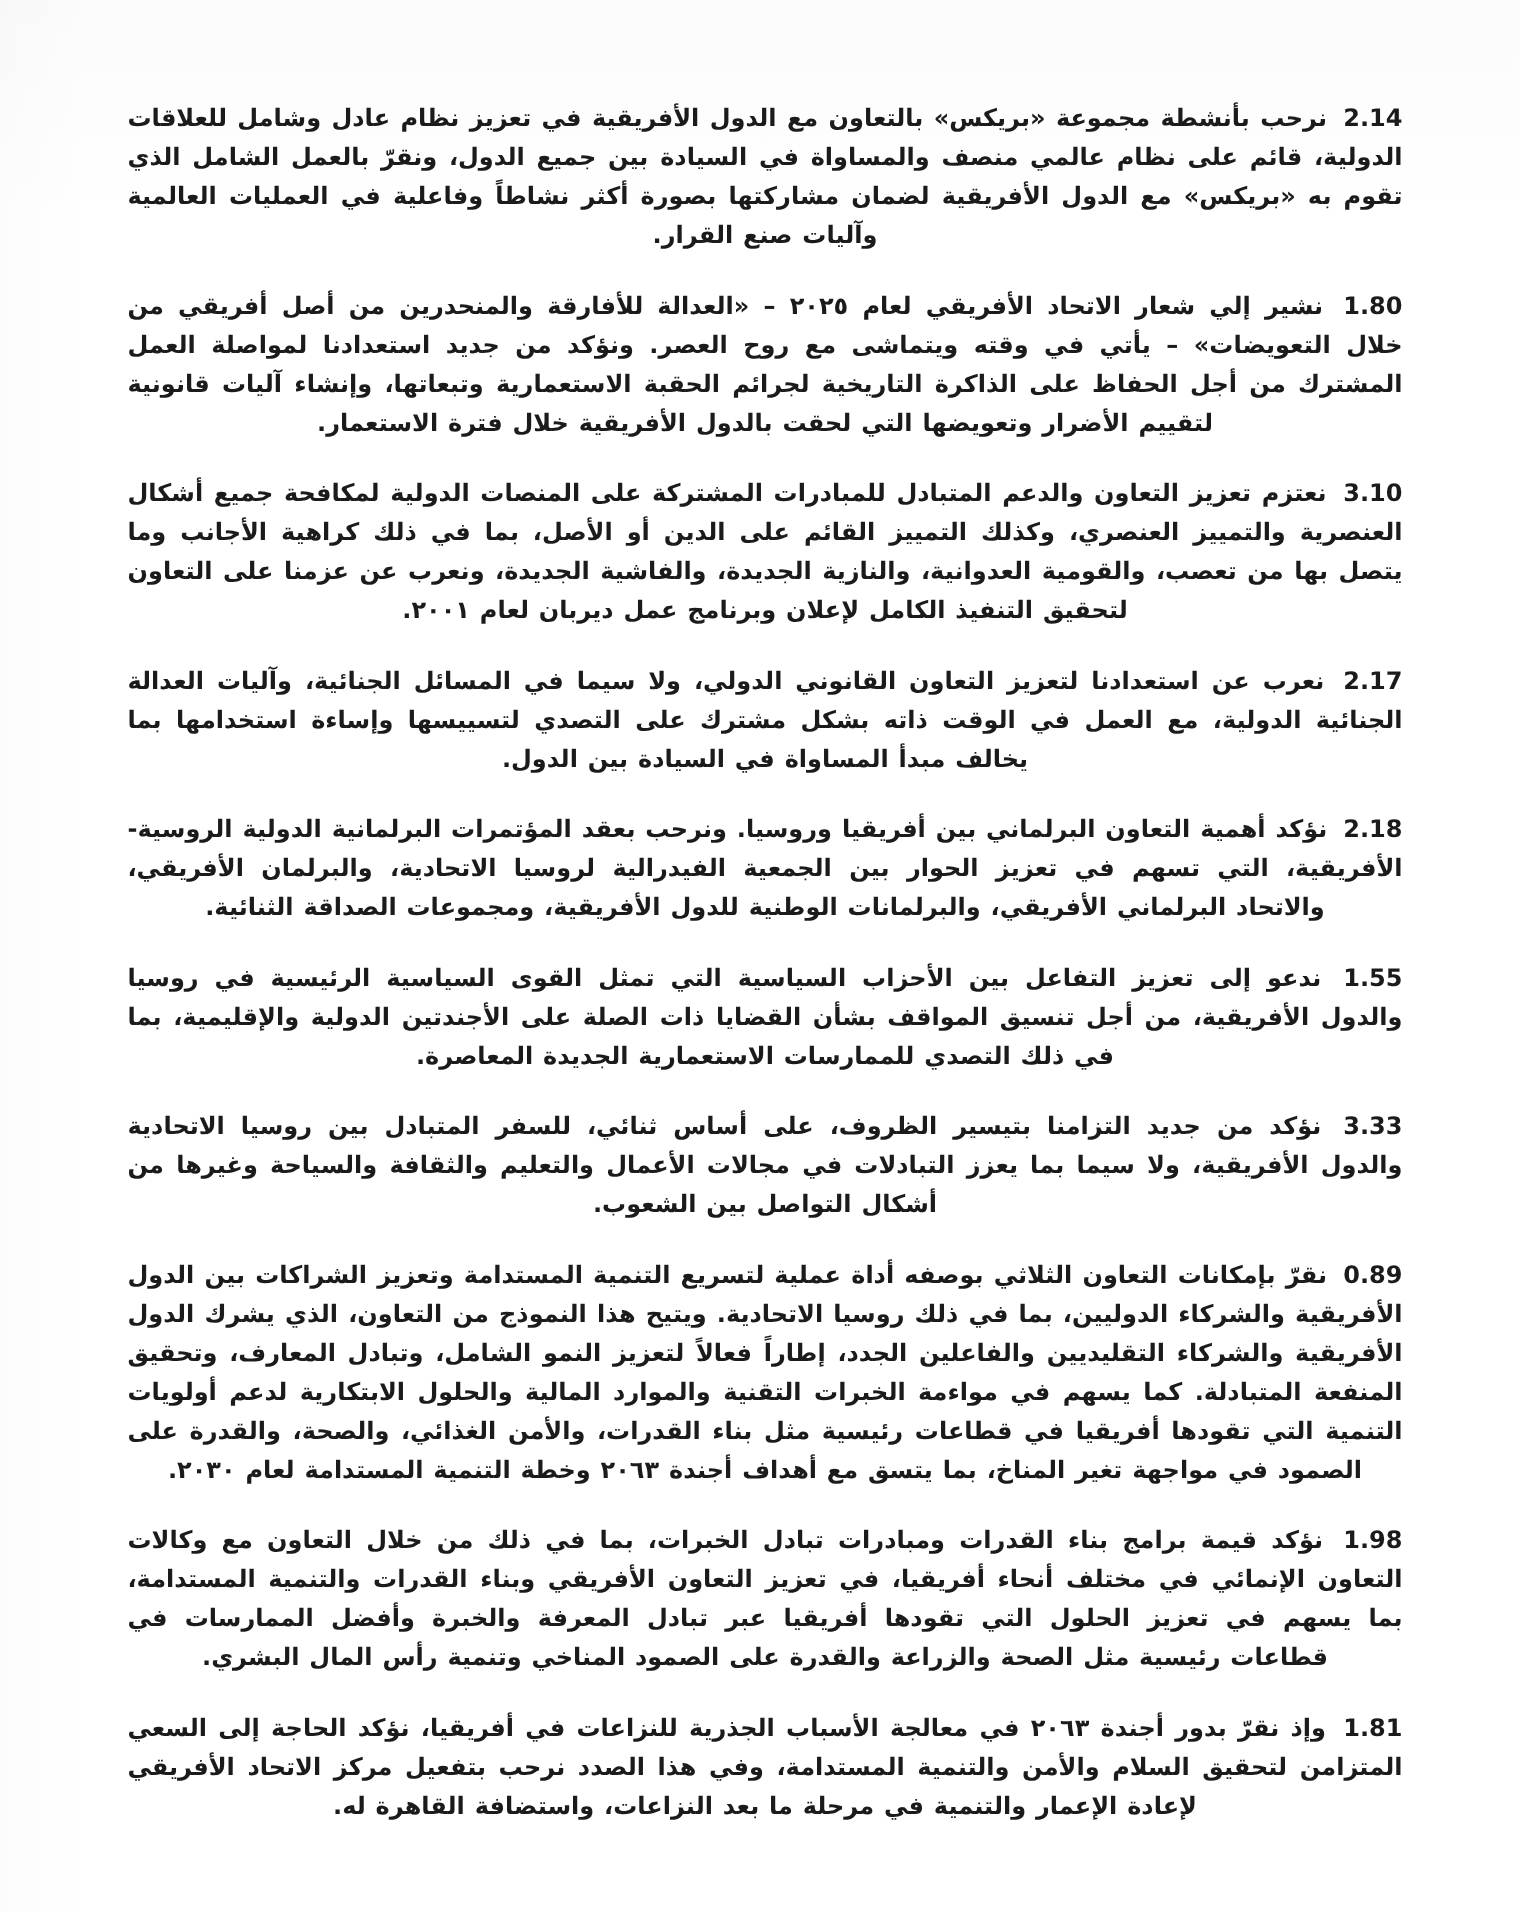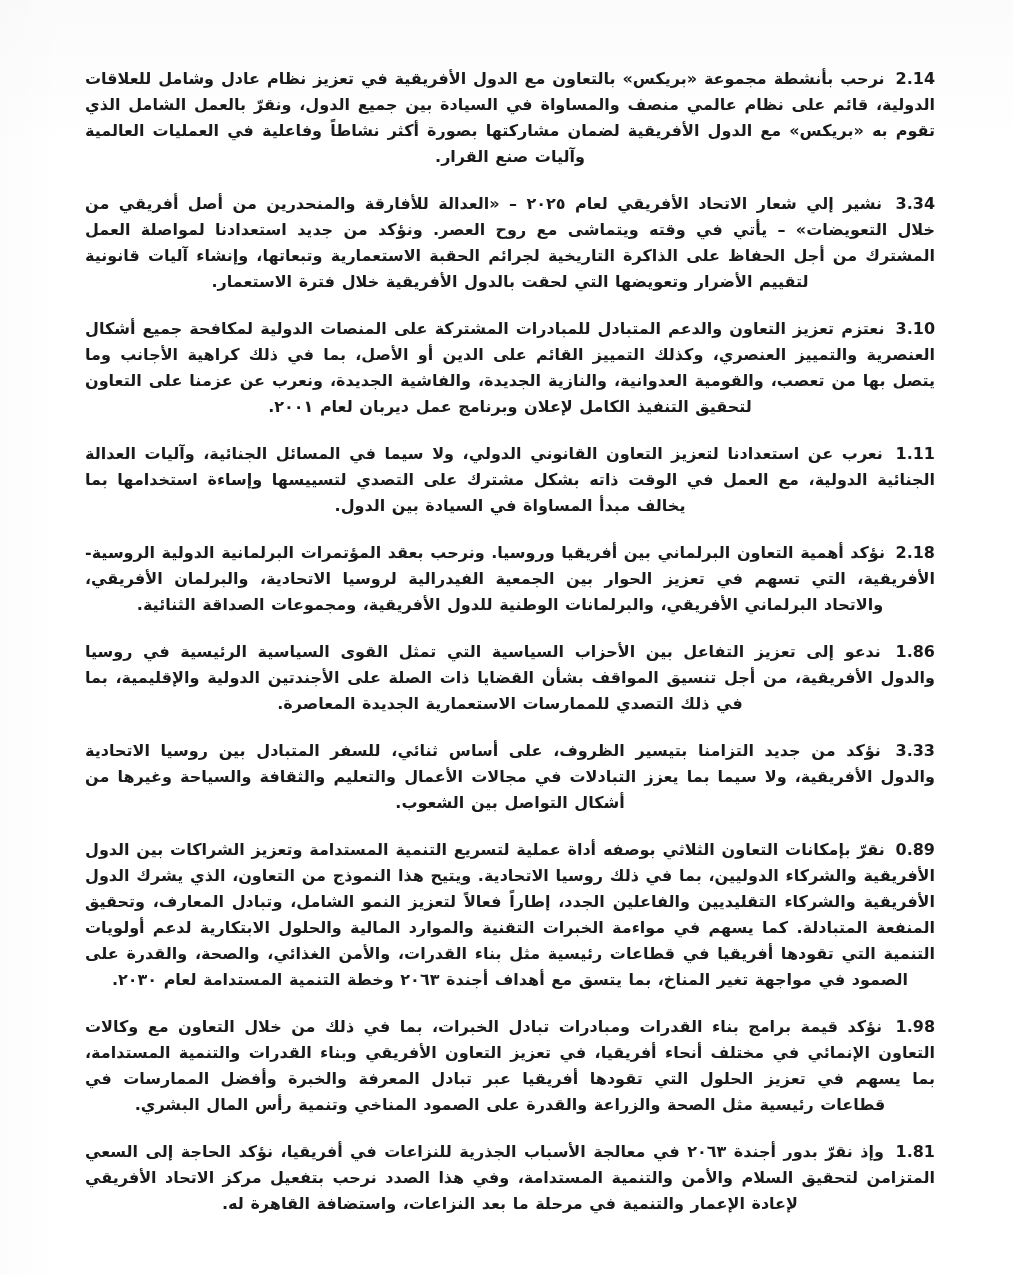--- a/index.html
+++ b/index.html
@@ -66,41 +66,41 @@
   <div class="scan-noise"></div>
 
   <main class="doc">
 
     <article class="para">
       <span class="num">2.14</span>
       <span class="txt">نرحب بأنشطة مجموعة «بريكس» بالتعاون مع الدول الأفريقية في تعزيز نظام عادل وشامل للعلاقات الدولية، قائم على نظام عالمي منصف والمساواة في السيادة بين جميع الدول، ونقرّ بالعمل الشامل الذي تقوم به «بريكس» مع الدول الأفريقية لضمان مشاركتها بصورة أكثر نشاطاً وفاعلية في العمليات العالمية وآليات صنع القرار.</span>
     </article>
 
     <article class="para">
-      <span class="num">3.34</span>
+      <span class="num">1.80</span>
       <span class="txt">نشير إلي شعار الاتحاد الأفريقي لعام ٢٠٢٥ – «العدالة للأفارقة والمنحدرين من أصل أفريقي من خلال التعويضات» – يأتي في وقته ويتماشى مع روح العصر. ونؤكد من جديد استعدادنا لمواصلة العمل المشترك من أجل الحفاظ على الذاكرة التاريخية لجرائم الحقبة الاستعمارية وتبعاتها، وإنشاء آليات قانونية لتقييم الأضرار وتعويضها التي لحقت بالدول الأفريقية خلال فترة الاستعمار.</span>
     </article>
 
     <article class="para">
       <span class="num">3.10</span>
       <span class="txt">نعتزم تعزيز التعاون والدعم المتبادل للمبادرات المشتركة على المنصات الدولية لمكافحة جميع أشكال العنصرية والتمييز العنصري، وكذلك التمييز القائم على الدين أو الأصل، بما في ذلك كراهية الأجانب وما يتصل بها من تعصب، والقومية العدوانية، والنازية الجديدة، والفاشية الجديدة، ونعرب عن عزمنا على التعاون لتحقيق التنفيذ الكامل لإعلان وبرنامج عمل ديربان لعام ٢٠٠١.</span>
     </article>
 
     <article class="para">
-      <span class="num">1.11</span>
+      <span class="num">2.17</span>
       <span class="txt">نعرب عن استعدادنا لتعزيز التعاون القانوني الدولي، ولا سيما في المسائل الجنائية، وآليات العدالة الجنائية الدولية، مع العمل في الوقت ذاته بشكل مشترك على التصدي لتسييسها وإساءة استخدامها بما يخالف مبدأ المساواة في السيادة بين الدول.</span>
     </article>
 
     <article class="para">
       <span class="num">2.18</span>
       <span class="txt">نؤكد أهمية التعاون البرلماني بين أفريقيا وروسيا. ونرحب بعقد المؤتمرات البرلمانية الدولية الروسية-الأفريقية، التي تسهم في تعزيز الحوار بين الجمعية الفيدرالية لروسيا الاتحادية، والبرلمان الأفريقي، والاتحاد البرلماني الأفريقي، والبرلمانات الوطنية للدول الأفريقية، ومجموعات الصداقة الثنائية.</span>
     </article>
 
     <article class="para">
-      <span class="num">1.86</span>
+      <span class="num">1.55</span>
       <span class="txt">ندعو إلى تعزيز التفاعل بين الأحزاب السياسية التي تمثل القوى السياسية الرئيسية في روسيا والدول الأفريقية، من أجل تنسيق المواقف بشأن القضايا ذات الصلة على الأجندتين الدولية والإقليمية، بما في ذلك التصدي للممارسات الاستعمارية الجديدة المعاصرة.</span>
     </article>
 
     <article class="para">
       <span class="num">3.33</span>
       <span class="txt">نؤكد من جديد التزامنا بتيسير الظروف، على أساس ثنائي، للسفر المتبادل بين روسيا الاتحادية والدول الأفريقية، ولا سيما بما يعزز التبادلات في مجالات الأعمال والتعليم والثقافة والسياحة وغيرها من أشكال التواصل بين الشعوب.</span>
     </article>
 
     <article class="para">
       <span class="num">0.89</span>

